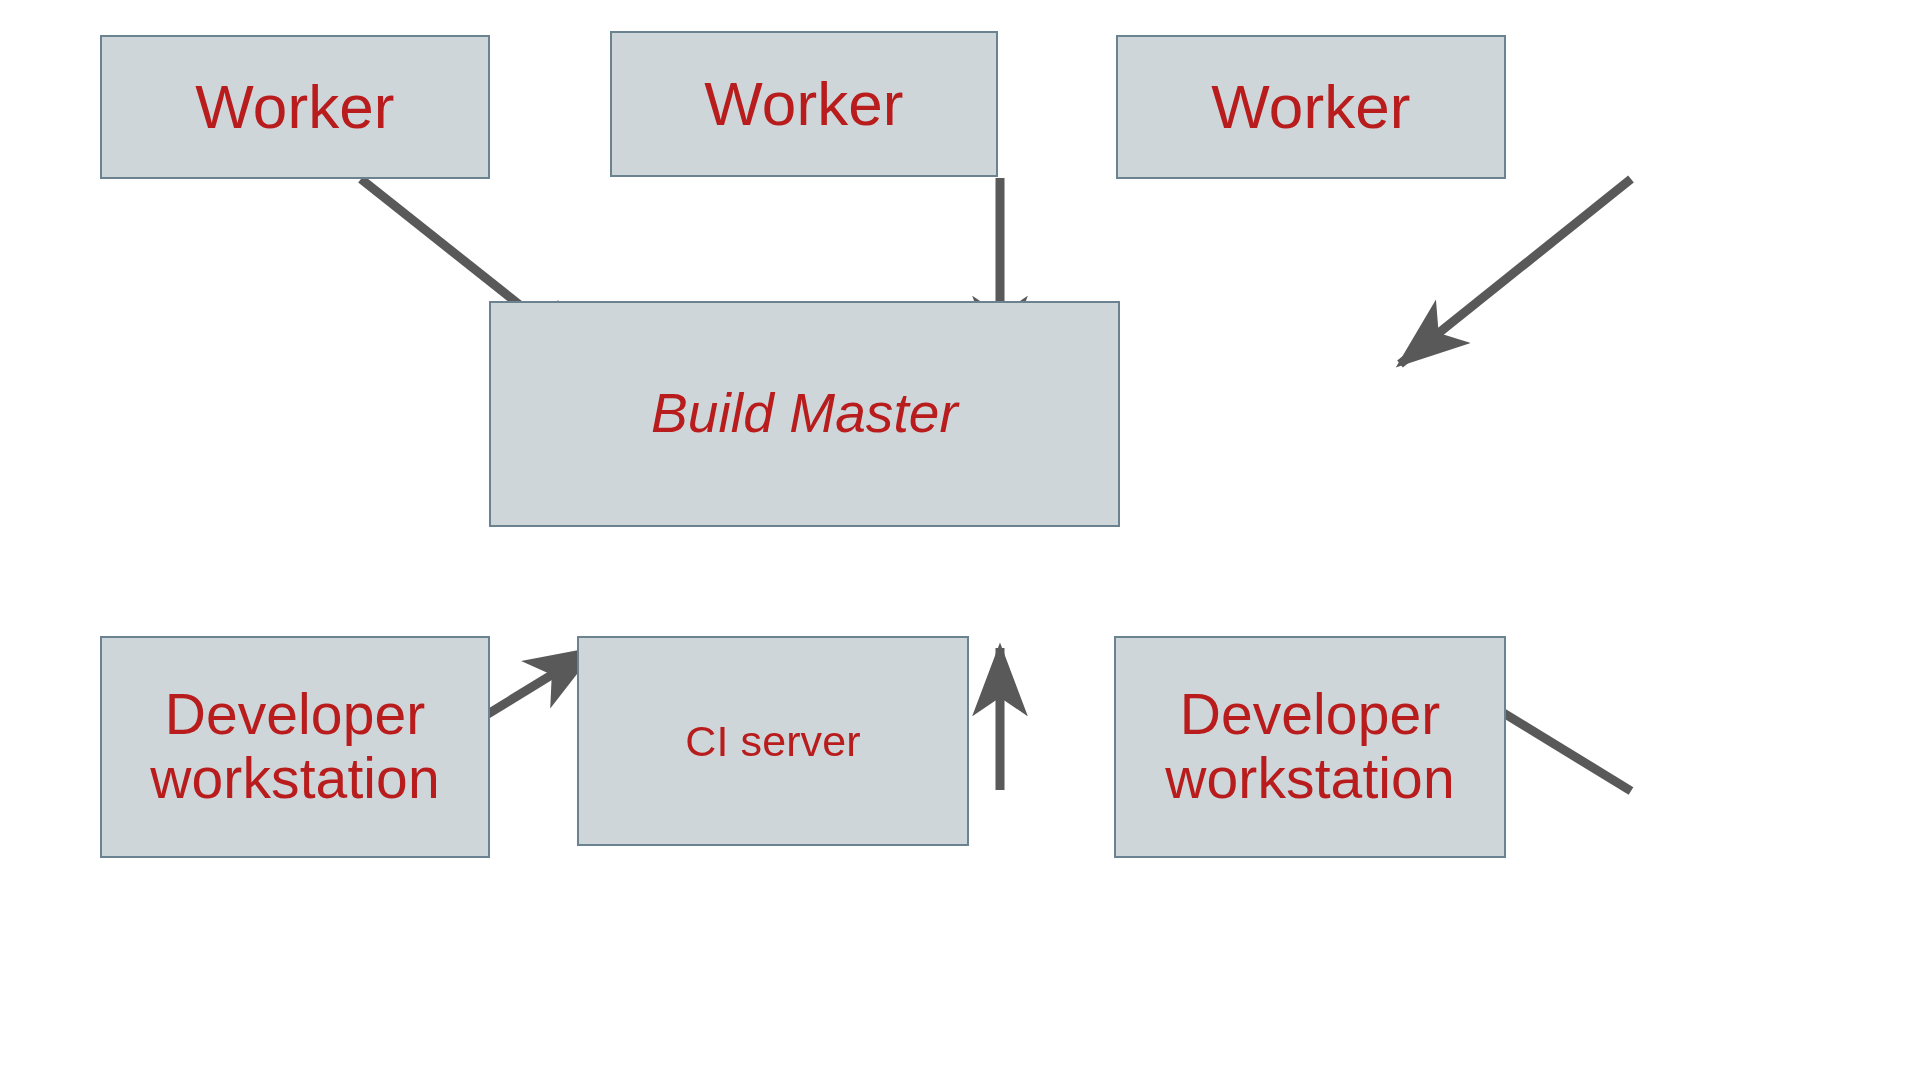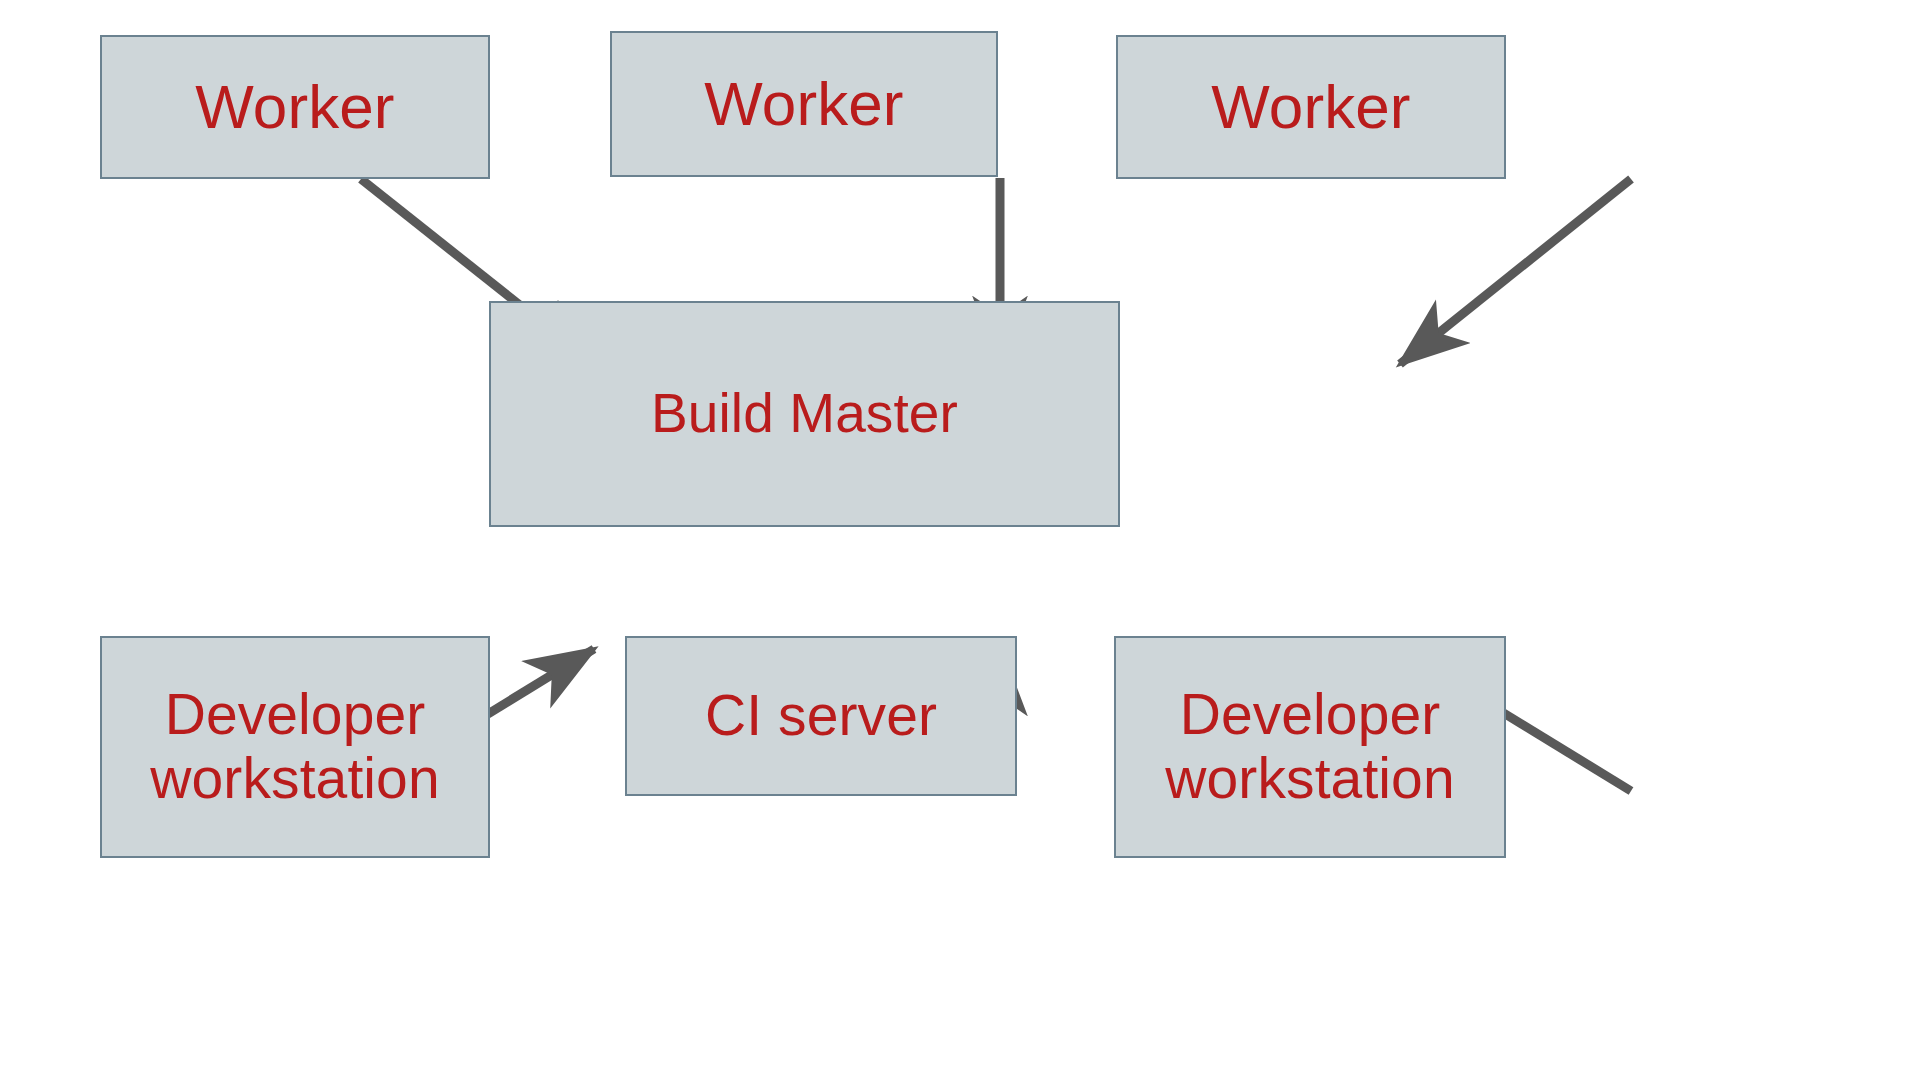--- a/index.html
+++ b/index.html
@@ -41,24 +41,24 @@
     display: block;
     line-height: 1.12;
     white-space: pre-line;
     letter-spacing: 0.1px;
   }
   
   #node-worker-1 { left: 100px;  top: 35px;  width: 390px; height: 144px; font-size: 62px; }
   #node-worker-2 { left: 610px;  top: 31px;  width: 388px; height: 146px; font-size: 62px; }
   #node-worker-3 { left: 1116px; top: 35px;  width: 390px; height: 144px; font-size: 62px; }
   
-  #node-build-master { left: 489px; top: 301px; width: 631px; height: 226px; font-size: 55px; }
+  #node-build-master { left: 489px; top: 301px; width: 631px; height: 226px; font-size: 55px; font-style: italic; }
   
   #node-dev-1    { left: 100px;  top: 636px; width: 390px; height: 222px; font-size: 57px; }
-  #node-ci       { left: 625px;  top: 636px; width: 392px; height: 160px; font-size: 57px; }
+  #node-ci       { left: 577px;  top: 636px; width: 392px; height: 210px; font-size: 43px; }
   #node-dev-2    { left: 1114px; top: 636px; width: 392px; height: 222px; font-size: 57px; }
 </style>
 </head>
 <body>
 
 <div id="canvas">
 
   <svg id="edge-layer" viewBox="0 0 1910 1090" width="1910" height="1090" xmlns="http://www.w3.org/2000/svg">
     <defs>
       <marker id="arrowhead" markerWidth="9" markerHeight="9" refX="7.6" refY="3.1" orient="auto" markerUnits="strokeWidth">

